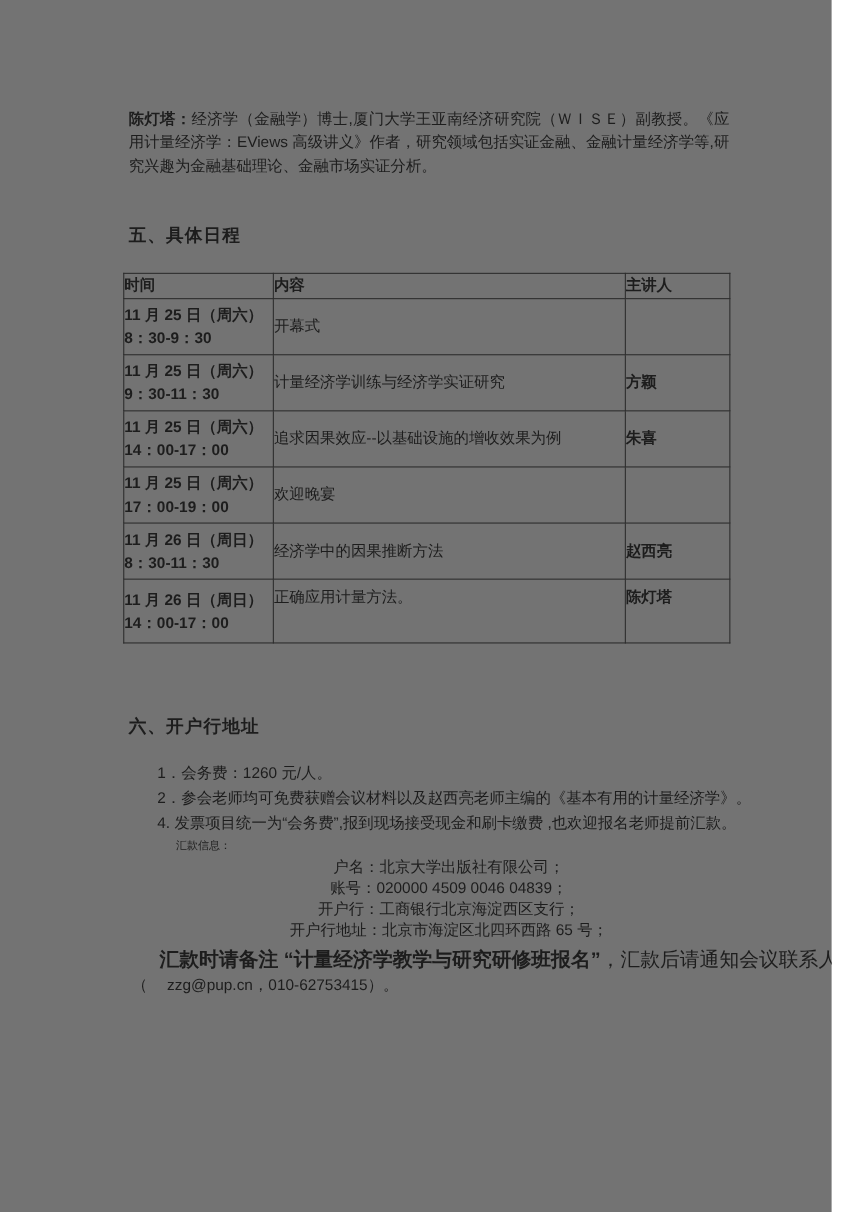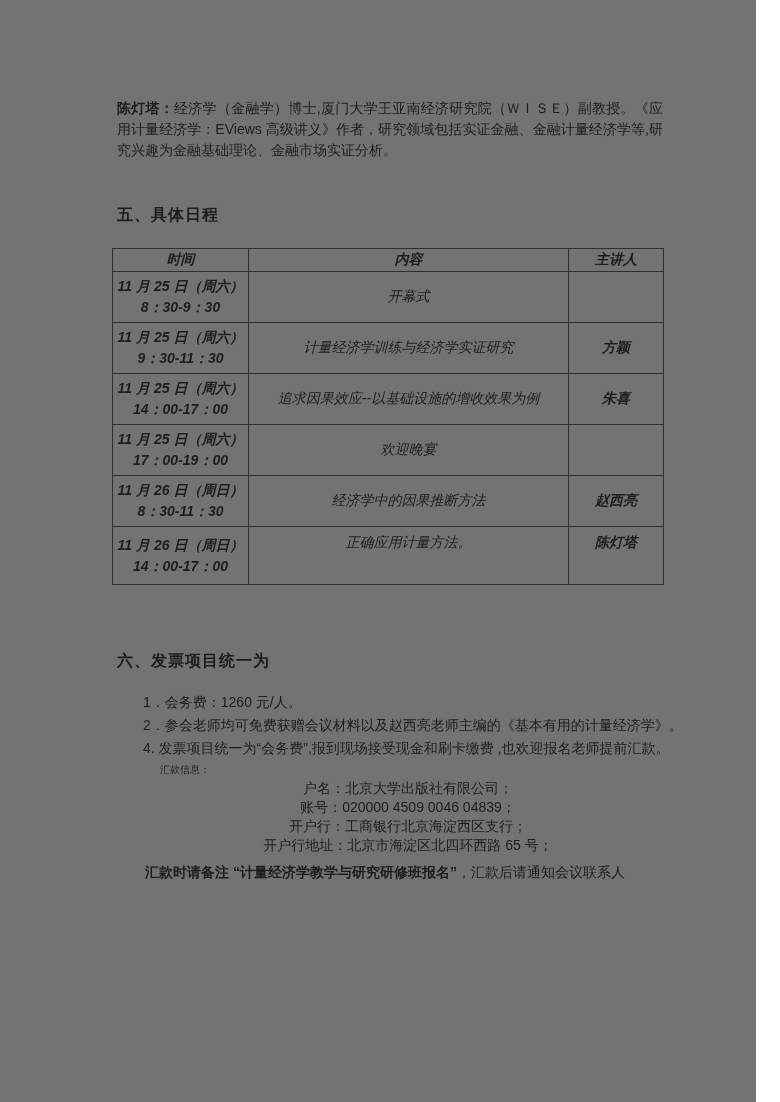--- a/index.html
+++ b/index.html
@@ -16,32 +16,32 @@
   .bio{margin:0;font-size:14px;line-height:21px;text-align:justify;}
   .sec{margin:43px 0 0 0;font-size:16px;line-height:22px;font-weight:bold;letter-spacing:1px;}
   .sec2{margin-top:65px;}
   table.sched{
     border-collapse:collapse;
     table-layout:fixed;
     width:551px;
     margin-top:22px;
     margin-left:-5px;
   }
-  .sched th,.sched td{border:1px solid #2e2e2e;padding:0;font-size:14px;text-align:center;font-style:italic;}
+  .sched th,.sched td{border:1px solid #2e2e2e;padding:0;font-size:14px;text-align:left;}
   .sched th{height:22px;font-weight:bold;}
   .sched td{height:50px;vertical-align:middle;}
   td.t{font-weight:bold;line-height:21px;}
   td.s{font-weight:bold;}
   .sched tbody tr:last-child td.c,
   .sched tbody tr:last-child td.s{vertical-align:top;padding-top:7px;}
   .fees{margin-top:19px;}
   .fee-item{padding-left:26px;font-size:14px;line-height:23px;white-space:nowrap;}
   .remit-label{padding-left:43px;font-size:10px;line-height:19px;}
   .bank-line{padding-left:36px;font-size:14px;line-height:19px;white-space:nowrap;text-align:center;}
-  .note{margin-top:6px;padding-left:28px;font-size:14px;line-height:23px;white-space:nowrap;}
+  .note{margin-top:6px;padding-left:28px;font-size:18px;line-height:23px;white-space:nowrap;}
   .contact{padding-left:3px;font-size:14px;line-height:23px;white-space:nowrap;}
 </style>
 </head>
 <body>
 
 <div class="page">
   <div class="content">
 
     <p class="bio"><span class="b">陈灯塔：</span><span>经济学（金融学）博士,厦门大学王亚南经济研究院（ＷＩＳＥ）副教授。《应用计量经济学：EViews 高级讲义》作者，研究领域包括实证金融、金融计量经济学等,研究兴趣为金融基础理论、金融市场实证分析。</span></p>
 
@@ -111,21 +111,21 @@
             <td class="t">
               <div>11 月 26 日（周日）</div>
               <div>14：00-17：00</div>
             </td>
             <td class="c">正确应用计量方法。</td>
             <td class="s">陈灯塔</td>
           </tr>
         </tbody>
     </table>
 
-    <h2 class="sec sec2">六、发票项目统一为</h2>
+    <h2 class="sec sec2">六、开户行地址</h2>
 
     <div class="fees">
 
         <div class="fee-item">1．会务费：1260 元/人。</div>
 
         <div class="fee-item">2．参会老师均可免费获赠会议材料以及赵西亮老师主编的《基本有用的计量经济学》。</div>
 
 
         <div class="fee-item">4. 发票项目统一为“会务费”,报到现场接受现金和刷卡缴费 ,也欢迎报名老师提前汇款。</div>
       </div>
@@ -138,15 +138,16 @@
 
         <div class="bank-line">账号：020000 4509 0046 04839；</div>
 
         <div class="bank-line">开户行：工商银行北京海淀西区支行；</div>
 
         <div class="bank-line">开户行地址：北京市海淀区北四环西路 65 号；</div>
       </div>
 
     <div class="note"><span class="b">汇款时请备注 “计量经济学教学与研究研修班报名”</span><span>，汇款后请通知会议联系人</span></div>
 
+    <div class="contact">（　 zzg@pup.cn，010-62753415）。</div>
 
   </div>
 </div>
 
 </body></html>

